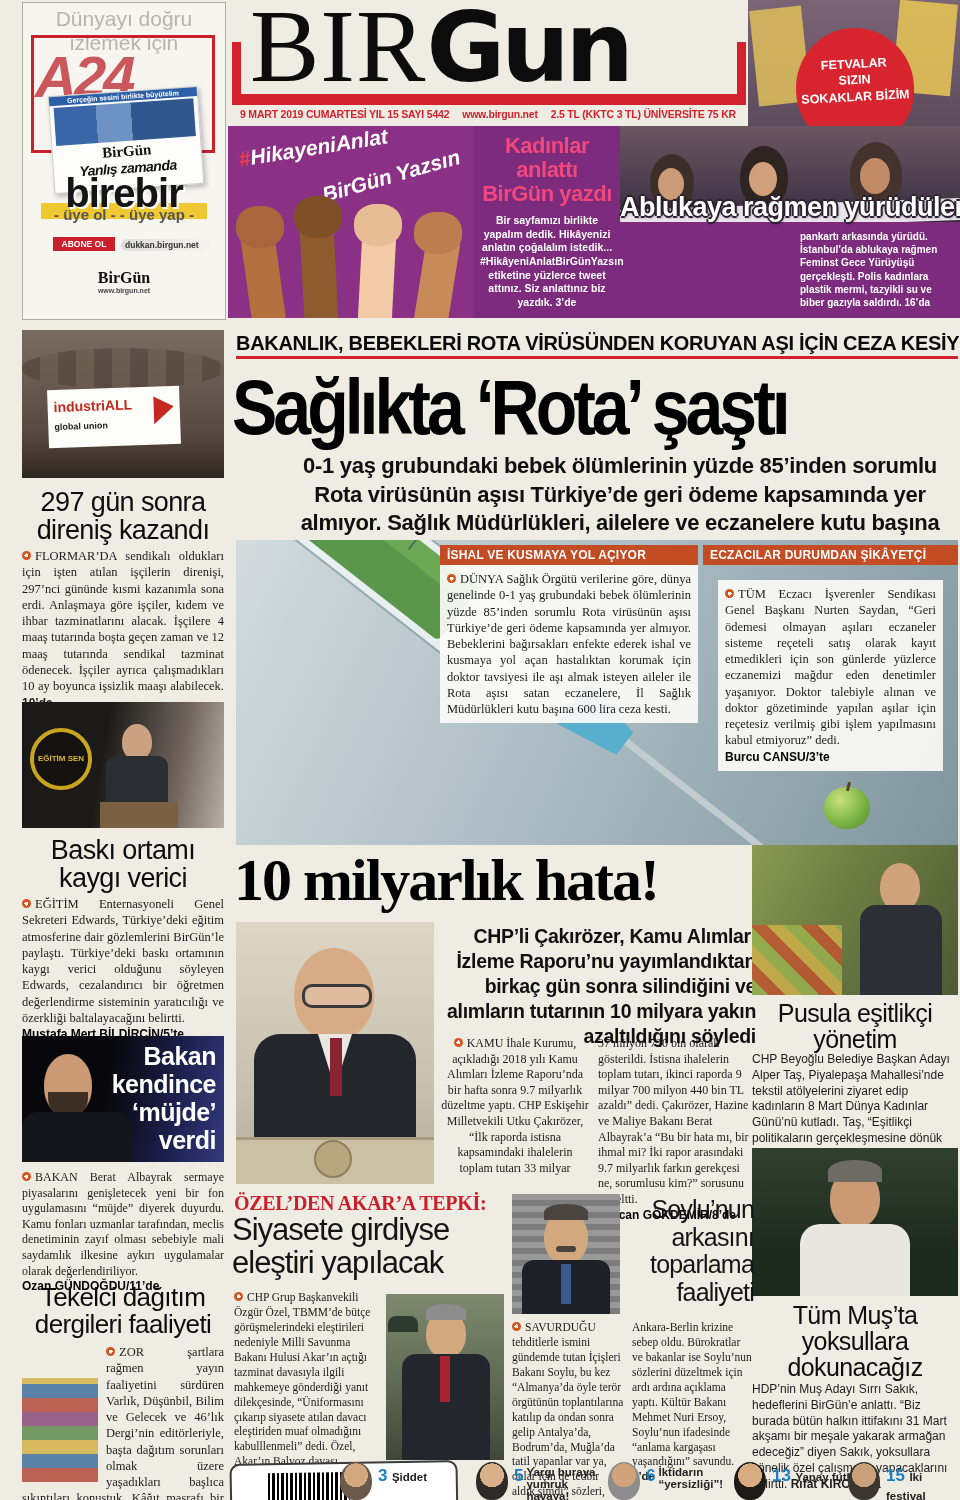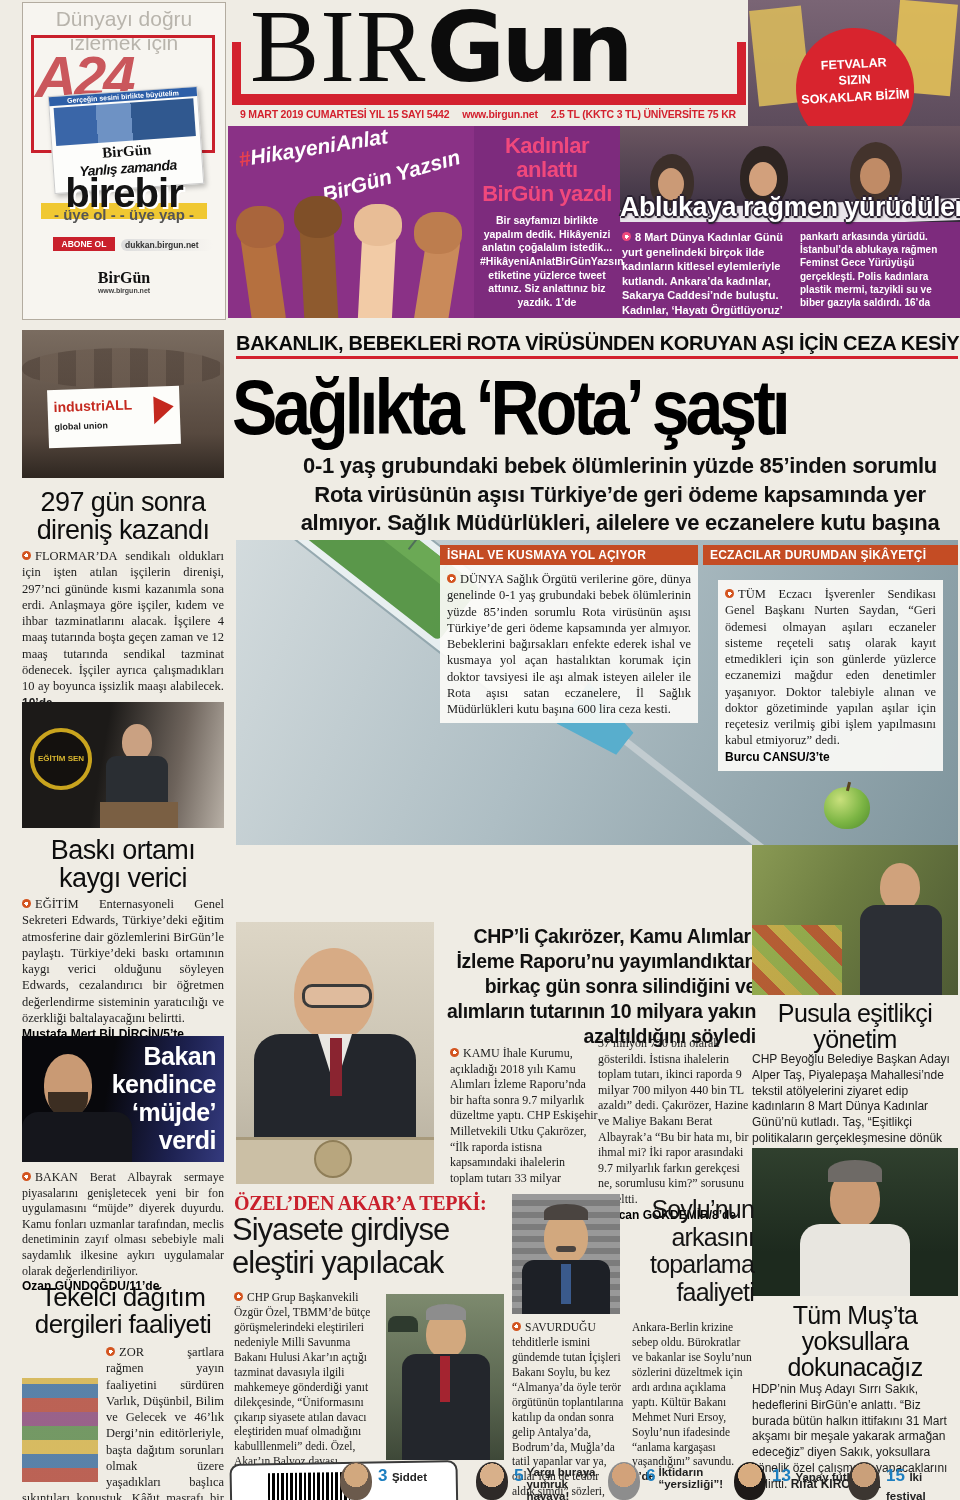--- a/index.html
+++ b/index.html
@@ -79,35 +79,32 @@
       <div class="abs" style="left:74px;top:88px;width:34px;height:120px;background:#8e5a2e;border-radius:14px;transform:rotate(-3deg);"></div>
       <div class="abs" style="left:66px;top:70px;width:48px;height:42px;background:#7f4f28;border-radius:45%;"></div>
       <div class="abs" style="left:132px;top:96px;width:34px;height:112px;background:#f2cba6;border-radius:14px;transform:rotate(3deg);"></div>
       <div class="abs" style="left:126px;top:78px;width:48px;height:42px;background:#e8bd96;border-radius:45%;"></div>
       <div class="abs" style="left:192px;top:104px;width:34px;height:104px;background:#c98a5a;border-radius:14px;transform:rotate(9deg);"></div>
       <div class="abs" style="left:186px;top:86px;width:48px;height:42px;background:#bd7d4e;border-radius:45%;"></div>
     </div>
     <div class="abs pre" style="left:250px;top:8px;width:138px;text-align:center;color:#f0487c;font-size:22px;font-weight:800;line-height:1.08;letter-spacing:-.5px;">Kadınlar
 anlattı
 BirGün yazdı</div>
-    <div class="abs" style="left:252px;top:88px;width:134px;text-align:center;color:#fff;font-size:10.5px;font-weight:bold;line-height:1.3;">Bir sayfamızı birlikte yapalım dedik. Hikâyenizi anlatın çoğalalım istedik... #HikâyeniAnlatBirGünYazsın etiketine yüzlerce tweet attınız. Siz anlattınız biz yazdık. 1’de</div>
+    <div class="abs" style="left:252px;top:88px;width:134px;text-align:center;color:#fff;font-size:10.5px;font-weight:bold;line-height:1.3;">Bir sayfamızı birlikte yapalım dedik. Hikâyenizi anlatın çoğalalım istedik... #HikâyeniAnlatBirGünYazsın etiketine yüzlerce tweet attınız. Siz anlattınız biz yazdık. 3’de</div>
     <div class="photo" style="left:392px;top:0;width:340px;height:96px;background:linear-gradient(180deg,#6b5661,#473a4a 70%,#332939);">
       <div class="abs head" style="left:30px;top:28px;width:44px;height:56px;background:#3c2f2a;"></div>
       <div class="abs" style="left:38px;top:42px;width:26px;height:32px;background:#cb9a76;border-radius:50%;"></div>
       <div class="abs head" style="left:120px;top:20px;width:48px;height:62px;background:#2e2522;"></div>
       <div class="abs" style="left:129px;top:36px;width:28px;height:34px;background:#d2a07c;border-radius:50%;"></div>
       <div class="abs head" style="left:230px;top:16px;width:52px;height:66px;background:#43332c;"></div>
       <div class="abs" style="left:240px;top:32px;width:30px;height:36px;background:#c08b66;border-radius:50%;"></div>
       <div class="abs" style="left:0;bottom:-4px;width:100%;height:22px;background:#e9e4ea;transform:rotate(-2deg);"></div>
     </div>
     <div class="abs" style="left:392px;top:66px;width:340px;font-size:27px;font-weight:800;color:#fff;letter-spacing:-.5px;
                 text-shadow:-2px 0 #2a2030,2px 0 #2a2030,0 -2px #2a2030,0 2px #2a2030,1px 1px 3px #000;white-space:nowrap;">Ablukaya rağmen yürüdüler</div>
-    <div class="abs" style="left:394px;top:104px;width:166px;color:#fff;font-size:11px;font-weight:bold;line-height:1.32;">
-      <span class="bullet" style="background:radial-gradient(circle at 50% 50%,#fff 0 2px,#f0487c 2px 5px);"></span><span>8 Mart Dünya Kadınlar Günü yurt genelindeki birçok ilde kadınların kitlesel eylemleriyle kutlandı. Ankara’da kadınlar, Sakarya Caddesi’nde buluştu. Kadınlar, ‘Hayatı Örgütlüyoruz’</span>
-    </div>
     <div class="abs" style="left:572px;top:104px;width:156px;color:#fff;font-size:10px;font-weight:bold;line-height:1.32;">pankartı arkasında yürüdü. İstanbul’da ablukaya rağmen Feminst Gece Yürüyüşü gerçekleşti. Polis kadınlara plastik mermi, tazyikli su ve biber gazıyla saldırdı. 16’da</div>
   </div>
 
   <div class="photo" style="left:22px;top:330px;width:202px;height:148px;background:linear-gradient(180deg,#7a6c60,#57493f 70%,#2e2620);">
     <div class="abs head" style="left:0;top:18px;width:100%;height:40px;background:repeating-linear-gradient(90deg,#4f4138 0 18px,#6a5a4e 18px 36px);opacity:.6;"></div>
     <div class="abs" style="left:26px;top:58px;width:132px;height:58px;background:#fdfdfa;transform:rotate(-2deg);padding:8px 6px 0;box-sizing:border-box;">
       <span style="color:#c4281e;font-weight:900;font-size:14px;">industriALL</span><br>
       <span style="color:#222;font-weight:bold;font-size:9px;">global union</span>
       <div class="abs" style="right:6px;top:8px;width:0;height:0;border-left:20px solid #c4281e;border-top:14px solid transparent;border-bottom:14px solid transparent;transform:skewY(-10deg);"></div>
     </div>
@@ -195,33 +192,34 @@
     </p>
   </div>
   <div class="abs" style="left:703px;top:545px;width:255px;">
     <div class="colhead">ECZACILAR DURUMDAN ŞİKÂYETÇİ</div>
     <p class="serifbody" style="margin:15px;background:rgba(252,251,247,.92);padding:6px 7px;">
       <span class="bullet"></span><span>TÜM Eczacı İşverenler Sendikası Genel Başkanı Nurten Saydan, “Geri ödemesi olmayan aşıları eczaneler sisteme reçeteli satış olarak kayıt etmedikleri için son günlerde yüzlerce eczanemizi mağdur eden denetimler yaşanıyor. Doktor talebiyle alınan ve doktor gözetiminde yapılan aşılar için reçetesiz verilmiş gibi işlem yapılmasını kabul etmiyoruz” dedi.</span><br>
       <span class="byline">Burcu CANSU/3’te</span>
     </p>
   </div>
 
+  <div class="abs" style="left:234px;top:846px;width:524px;font-family:'Liberation Serif',serif;font-weight:bold;font-size:60px;letter-spacing:-2px;color:#000;white-space:nowrap;">10 milyarlık hata!</div>
 
   <div class="photo" style="left:236px;top:922px;width:198px;height:262px;background:linear-gradient(180deg,#ddd6c6,#c9c2b1 60%,#b5ad9c);">
     <div class="abs head" style="left:58px;top:26px;width:80px;height:92px;background:#d7ab85;"></div>
     <div class="abs" style="left:66px;top:62px;width:64px;height:18px;border:3px solid #3a3a3a;border-radius:10px;background:rgba(255,255,255,.2);"></div>
     <div class="abs" style="left:18px;top:112px;width:162px;height:110px;background:#23262c;border-radius:26px 26px 0 0;"></div>
     <div class="abs" style="left:82px;top:112px;width:34px;height:54px;background:#e9e7e2;clip-path:polygon(0 0,100% 0,50% 100%);"></div>
     <div class="abs" style="left:94px;top:116px;width:12px;height:58px;background:#8a2430;"></div>
     <div class="abs" style="left:0;bottom:0;width:100%;height:44px;background:#cbbfa5;border-top:3px solid #a89a7c;"></div>
     <div class="abs" style="left:78px;bottom:6px;width:34px;height:34px;border-radius:50%;background:#b8a67e;border:2px solid #8f7e58;"></div>
   </div>
 
   <div class="abs" style="left:436px;top:924px;width:320px;font-size:19.5px;font-weight:700;text-align:right;line-height:1.28;color:#101010;letter-spacing:-.3px;">CHP’li Çakırözer, Kamu Alımları İzleme Raporu’nu yayımlandıktan birkaç gün sonra silindiğini ve alımların tutarının 10 milyara yakın azaltıldığını söyledi</div>
-  <p class="abs serifbody" style="left:440px;top:1036px;width:150px;margin:10px;font-size:12px;text-align:left;">
+  <p class="abs serifbody" style="left:440px;top:1036px;width:150px;margin:0;font-size:12px;text-align:center;">
     <span class="bullet"></span><span>KAMU İhale Kurumu, açıkladığı 2018 yılı Kamu Alımları İzleme Raporu’nda bir hafta sonra 9.7 milyarlık düzeltme yaptı. CHP Eskişehir Milletvekili Utku Çakırözer, “İlk raporda istisna kapsamındaki ihalelerin toplam tutarı 33 milyar</span>
   </p>
   <p class="abs serifbody" style="left:598px;top:1036px;width:158px;margin:0;font-size:12px;text-align:left;">
     <span>37 milyon 720 bin olarak gösterildi. İstisna ihalelerin toplam tutarı, ikinci raporda 9 milyar 700 milyon 440 bin TL azaldı” dedi. Çakırözer, Hazine ve Maliye Bakanı Berat Albayrak’a “Bu bir hata mı, bir ihmal mi? İki rapor arasındaki 9.7 milyarlık farkın gerekçesi ne, sorumlusu kim?” sorusunu yöneltti.</span><br>
     <span class="byline">Nurcan GÖKDEMİR/8’de</span>
   </p>
 
   <div class="photo" style="left:752px;top:845px;width:206px;height:150px;background:linear-gradient(120deg,#8a9a54 0%,#6e7e42 40%,#4e5a34 100%);">
     <div class="abs" style="left:0;bottom:0;width:90px;height:70px;background:repeating-linear-gradient(45deg,#9ab34e 0 12px,#c4532f 12px 24px,#d3b24a 24px 36px);opacity:.8;"></div>
     <div class="abs head" style="left:128px;top:18px;width:40px;height:48px;background:#d0a27c;"></div>

